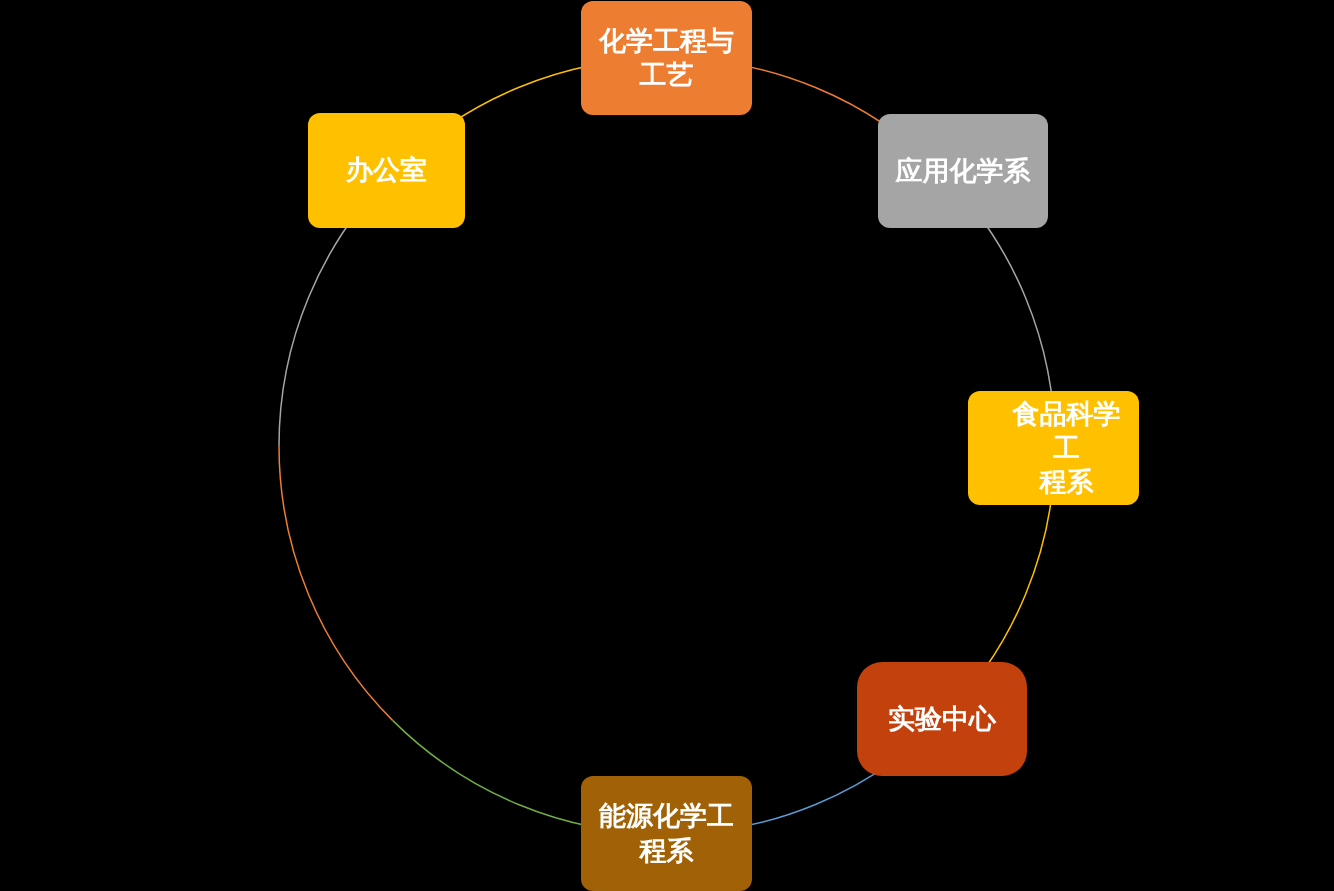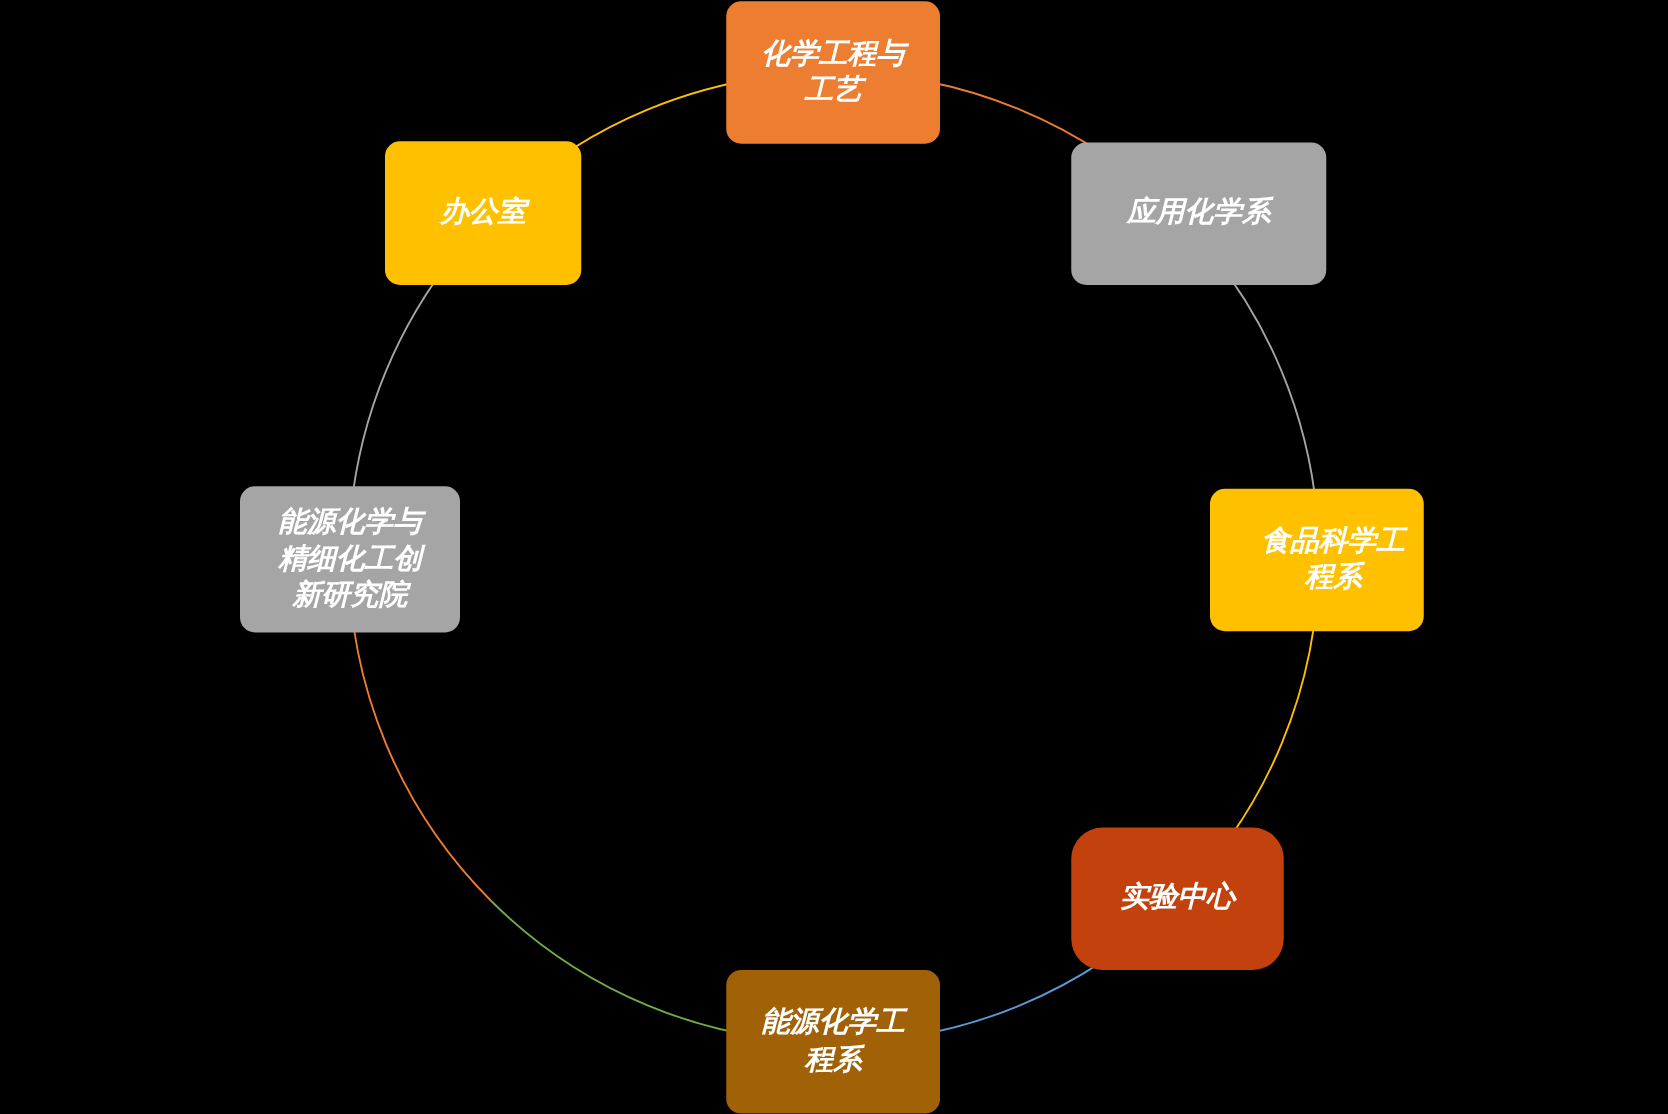--- a/index.html
+++ b/index.html
@@ -24,29 +24,28 @@
   }
   .node {
     position: absolute;
     border-radius: 12px;
     display: flex;
     align-items: center;
     justify-content: center;
     text-align: center;
     color: #FFFFFF;
     font-weight: bold;
-    font-size: 23px;
+    font-size: 27px;
     line-height: 1.27;
     white-space: pre-line;
     box-sizing: border-box;
     padding: 4px 8px;
-    font-style: italic;
   }
   .n0 { left: 581px; top: 1px;   width: 171px; height: 114px; }
-  .n1 { left: 857px; top: 114px; width: 204px; height: 114px; }
+  .n1 { left: 878px; top: 114px; width: 170px; height: 114px; }
   .n2 { left: 968px; top: 391px; width: 171px; height: 114px; padding-left: 34px; }
   .n3 { left: 857px; top: 662px; width: 170px; height: 114px; }
   .n4 { left: 581px; top: 776px; width: 171px; height: 115px; }
   .n5 { left: 292px; top: 666px; width: 200px; height: 111px; }
   .n6 { left: 192px; top: 389px; width: 176px; height: 117px; }
   .n7 { left: 308px; top: 113px; width: 157px; height: 115px; }
 </style>
 </head>
 <body>
 
@@ -73,21 +72,16 @@
     <span>食品科学工
 程系</span>
   </div>
   <div class="node n3" style="background: #c2410c; border-radius: 25px;">
     <span>实验中心</span>
   </div>
   <div class="node n4" style="background: #a16207;">
     <span>能源化学工
 程系</span>
   </div>
-  <div class="node n6" style="background: rgb(165, 165, 165);">
-    <span>能源化学与
-精细化工创
-新研究院</span>
-  </div>
   <div class="node n7" style="background: rgb(255, 192, 0);">
     <span>办公室</span>
   </div>
 </div>
 
 </body></html>

